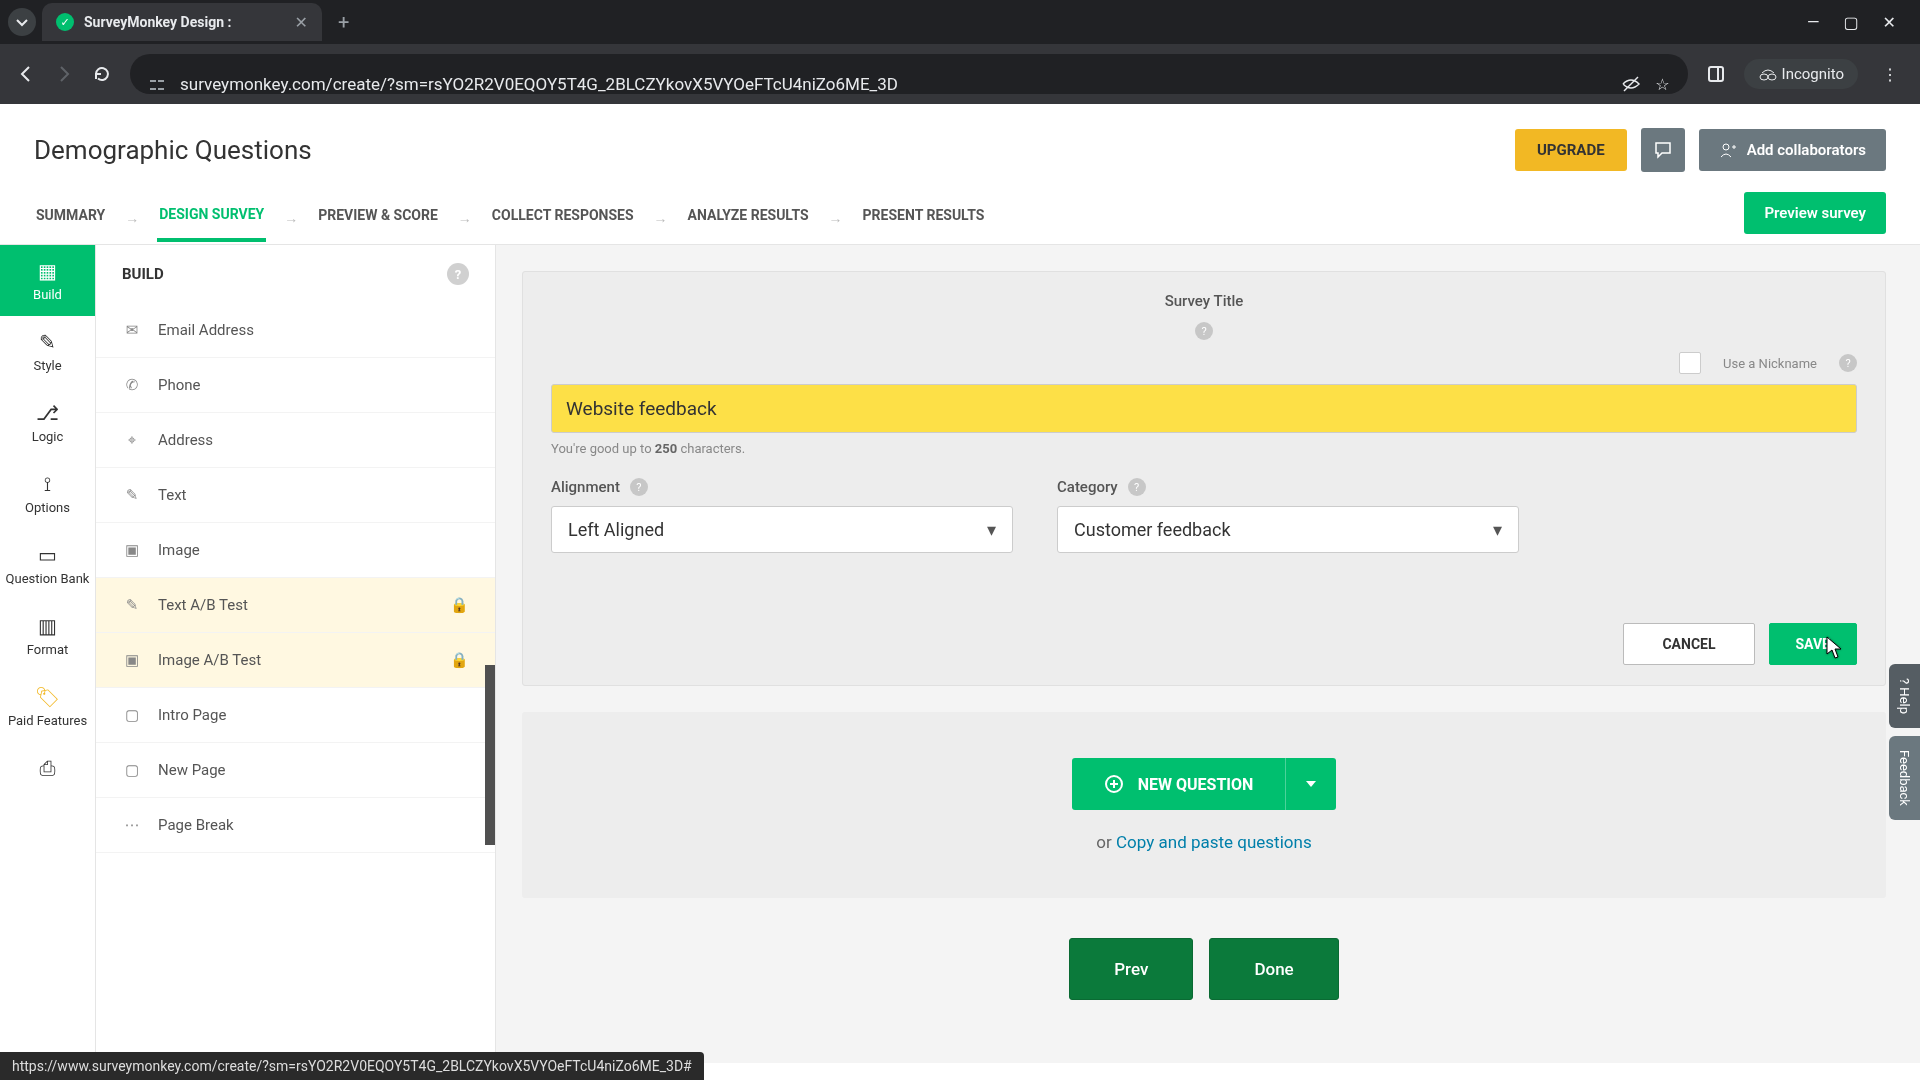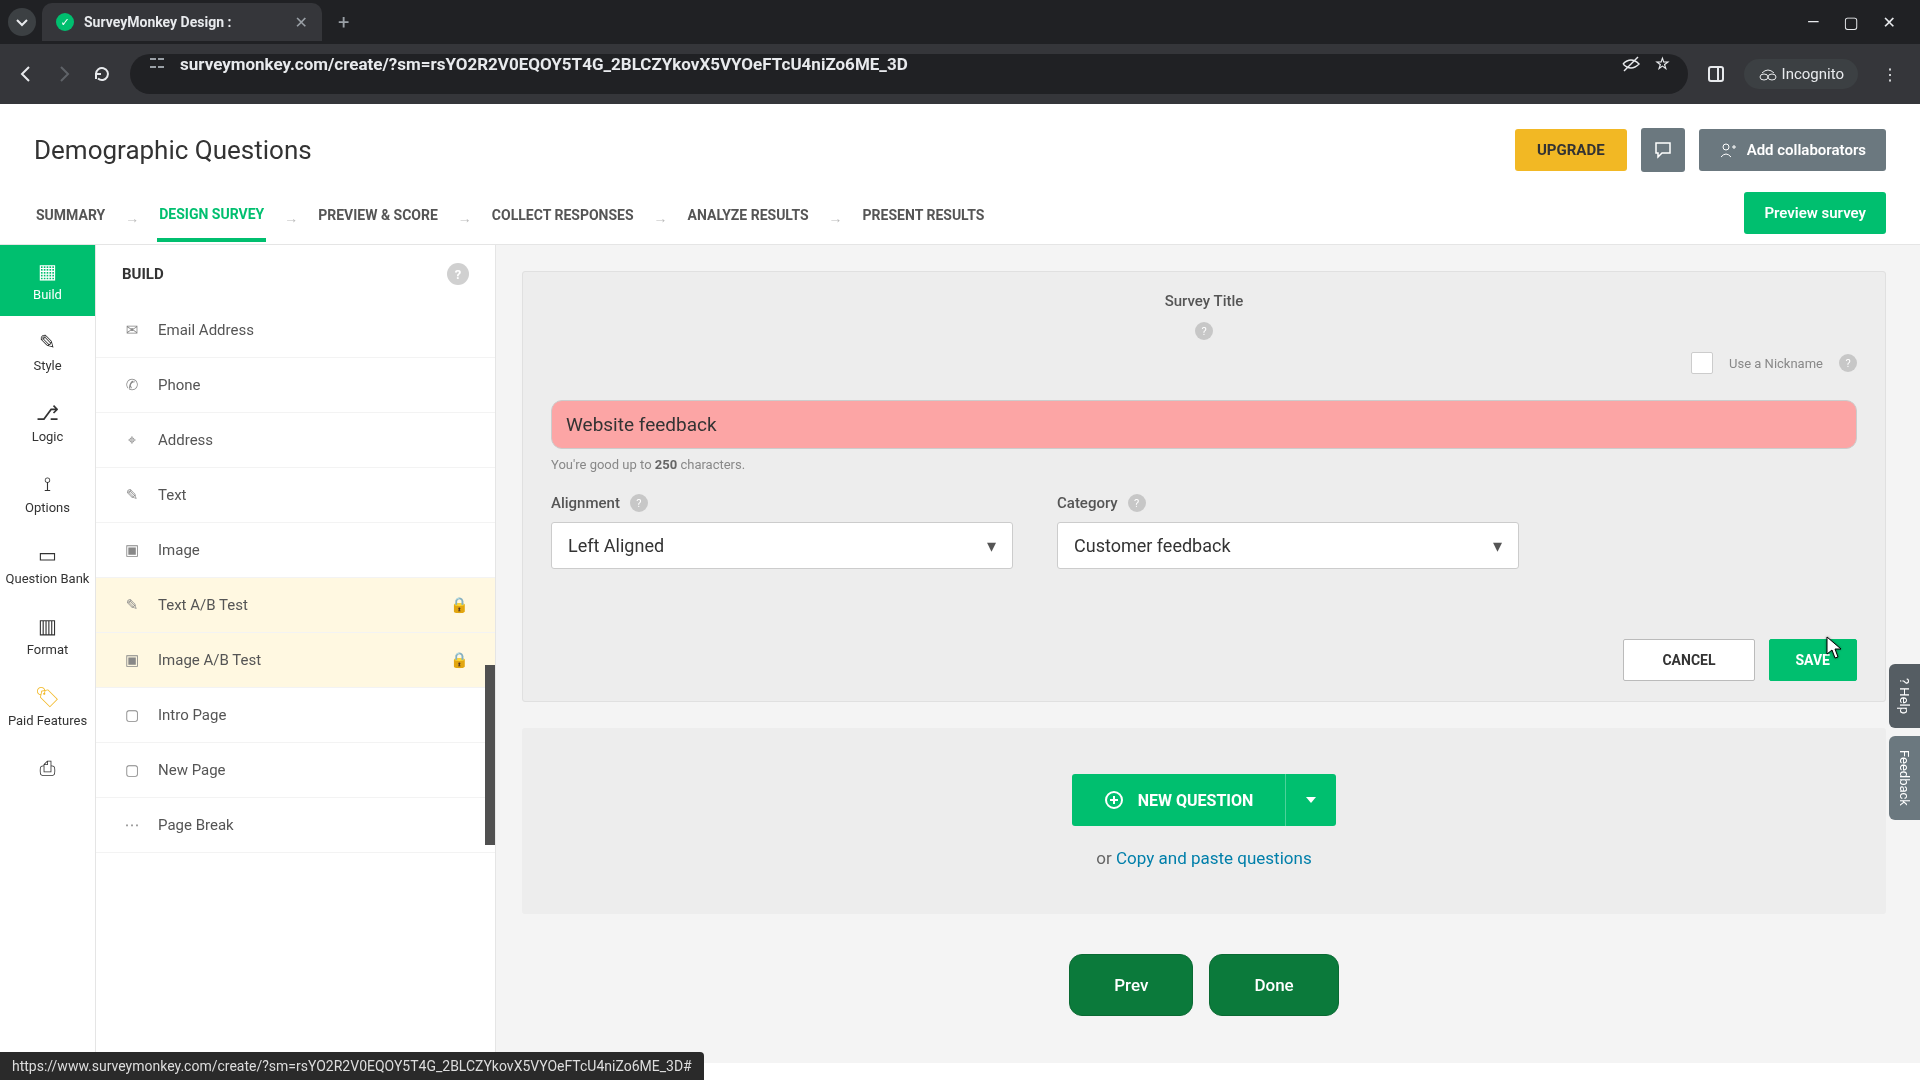--- a/index.html
+++ b/index.html
@@ -13,21 +13,21 @@
 .tab .favicon { width: 18px; height: 18px; background: #00bf6f; border-radius: 50%; display:inline-flex; align-items:center; justify-content:center; font-size:11px; color:#fff; }
 .tab .tab-title { font-size: 14px; color: #e8eaed; flex:1;font-weight:bold; }
 .tab .tab-close { color:#9aa0a6; font-size:16px; cursor:pointer;}
 .new-tab { color:#9aa0a6; font-size:20px; padding:0 10px; cursor:pointer;}
 .window-controls { margin-left:auto; display:flex; gap:24px; padding-right:16px; color:#e8eaed; }
 .window-controls span { cursor:pointer; font-size:16px; }
 
 .toolbar { display:flex; align-items:center; gap:18px; padding: 10px 16px; background:#35363a; }
 .nav-btn { color:#e8eaed; cursor:pointer; }
 .nav-btn.disabled { color:#5f6368; }
-.url-bar { flex:1; background:#202124; border-radius:24px; height:40px; display:flex; align-items:flex-start; padding:0 18px; gap:14px;font-weight:bold; }
+.url-bar { flex:1; background:#202124; border-radius:24px; height:40px; display:flex; align-items:flex-end; padding:0 18px; gap:14px; }
 .url-bar .site-icon { color:#9aa0a6; }
 .url-bar .url-text { color:#e8eaed; font-size:17px; flex:1; }
 .url-bar .url-action { color:#e8eaed; cursor:pointer; }
 .incognito-badge { display:flex; align-items:center; gap:4px; background:#3c4043; border-radius:20px; padding:6px 14px; color:#e8eaed; font-size:15px; }
 .kebab { color:#e8eaed; cursor:pointer; padding:0 6px; }
 
 
 .app-region { background:#fff; height: calc(1080px - 44px - 60px); position:relative; }
 .app-header { display:flex; align-items:center; padding: 24px 34px 10px 34px; }
 .page-title { font-size: 26px; font-weight: 400; color:#333; }
@@ -60,43 +60,43 @@
 .build-item .bi-icon { color:#888; width:20px; text-align:center;}
 .build-item.premium { background:#fff8e1; }
 .build-item .lock { margin-left:auto; color:#f2b824; }
 .build-scroll-thumb { position:absolute; right:0; top:420px; width:10px; height:180px; background:#505050; border-radius:0;}
 
 .editor-area { flex:1; background:#f4f4f4; padding: 26px 34px 26px 26px; overflow:auto; position:relative;}
 .editor-card { background:#ededed; border:1px solid #e0e0e0; border-radius:3px; padding: 20px 28px; }
 .form-row-top { display:flex; align-items:center; gap:12px;flex-direction:column; }
 .field-label { font-size:15px; color:#555; font-weight:500;}
 .help-dot { width:18px; height:18px; border-radius:50%; background:#c7c7c7; color:#fff; display:inline-flex; align-items:center; justify-content:center; font-size:11px; cursor:pointer;}
-.nickname-group { margin-left:auto; display:flex; align-items:center; gap:16px; }
+.nickname-group { margin-left:auto; display:flex; align-items:center; gap:22px; }
 .checkbox { width:22px; height:22px; background:#fff; border:1px solid #ccc; border-radius:2px; cursor:pointer; }
 .nick-label { font-size:13px; color:#888; }
-.title-input { width:100%; margin-top:26px; padding: 12px 14px; font-size:19px; border:1px solid #ccc; border-radius:11px; background:#fca5a5; color:#333; }
+.title-input { width:100%; margin-top:10px; padding: 12px 14px; font-size:19px; border:1px solid #ccc; border-radius:3px; background:#fde047; color:#333; }
 .helper-text { font-size:13px; color:#888; margin-top:8px; }
 .helper-text .count { font-weight:700; color:#666; }
 .form-grid { display:flex; gap:44px; margin-top:22px; }
 .form-col { display:flex; flex-direction:column; gap:10px; }
 .select-box { width:462px; background:#fff; border:1px solid #ccc; border-radius:3px; padding:12px 16px; font-size:18px; color:#333; display:flex; align-items:center; cursor:pointer;}
 .select-box .caret { margin-left:auto; color:#555; }
 .editor-actions { display:flex; justify-content:flex-end; gap:14px; margin-top:70px; }
 .btn-cancel { background:#fff; border:1px solid #bbb; color:#333; font-weight:700; padding:12px 38px; cursor:pointer; font-size:14px; border-radius:2px;}
 .btn-save { background:#00bf6f; border:1px solid #00bf6f; color:#fff; font-weight:700; padding:12px 26px; cursor:pointer; font-size:14px; border-radius:2px;}
 
 .question-block { background:#ededed; border-radius:3px; margin-top:26px; padding: 46px 0; text-align:center; }
 .new-q-wrap { display:inline-flex; }
 .btn-new-q { background:#00bf6f; color:#fff; font-weight:700; padding:16px 32px; border:none; cursor:pointer; font-size:16px; display:inline-flex; align-items:center; gap:14px; border-radius:3px 0 0 3px;}
 .btn-new-q-dd { background:#00bf6f; color:#fff; border:none; border-left:1px solid rgba(255,255,255,0.3); padding: 0 18px; cursor:pointer; border-radius:0 3px 3px 0;}
 .copy-paste { margin-top:22px; font-size:17px; color:#666;}
 .copy-paste a { color:#007faa; text-decoration:none; cursor:pointer;}
 
 .nav-buttons { display:flex; justify-content:center; gap:16px; margin-top:40px; }
-.btn-prev, .btn-done { background:#0b7a3b; color:#fff; border:1px solid #0a6a33; padding:20px 44px; font-size:17px; font-weight:500; cursor:pointer; border-radius:13px;}
+.btn-prev, .btn-done { background:#0b7a3b; color:#fff; border:1px solid #0a6a33; padding:20px 44px; font-size:17px; font-weight:500; cursor:pointer; border-radius:3px;}
 
 .side-tabs { position:absolute; right:0; top:560px; display:flex; flex-direction:column; gap:8px;}
 .side-tab { background:#6b787f; color:#fff; writing-mode: vertical-rl; padding: 14px 8px; border-radius:6px 0 0 6px; font-size:13px; cursor:pointer; display:flex; align-items:center; gap:8px;}
 .side-tab.help { background:#555d63; }
 
 .status-bar { position:absolute; bottom:0; left:0; background:#2a2a2a; color:#ddd; font-size:14px; padding:6px 12px; border-radius:0 4px 0 0;}
 
 .cursor { position:absolute; left:1826px; top:636px; width:18px; height:24px; pointer-events:none; z-index:9999;}
 .cursor svg { filter: drop-shadow(0 0 1px rgba(0,0,0,0.5)); }
 

